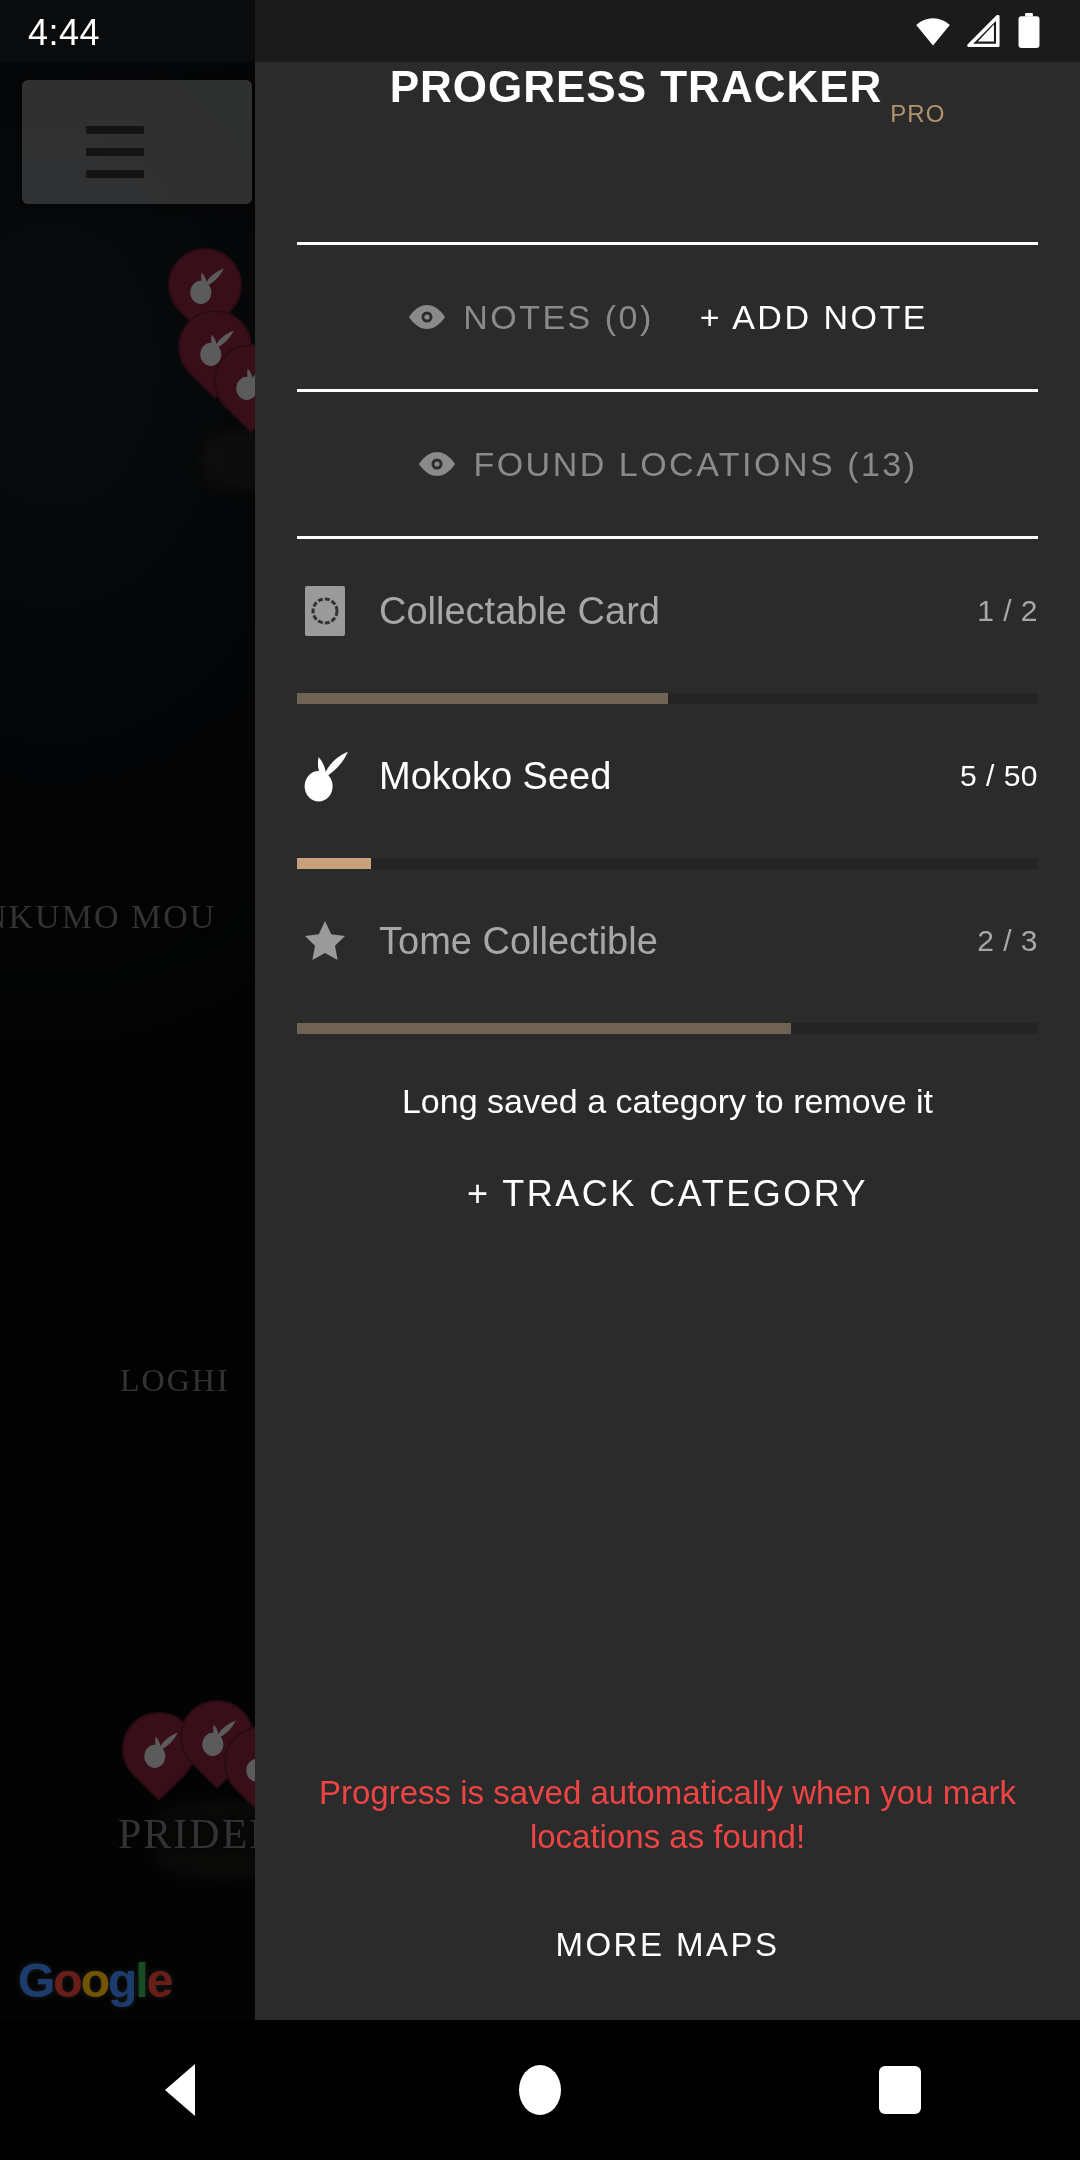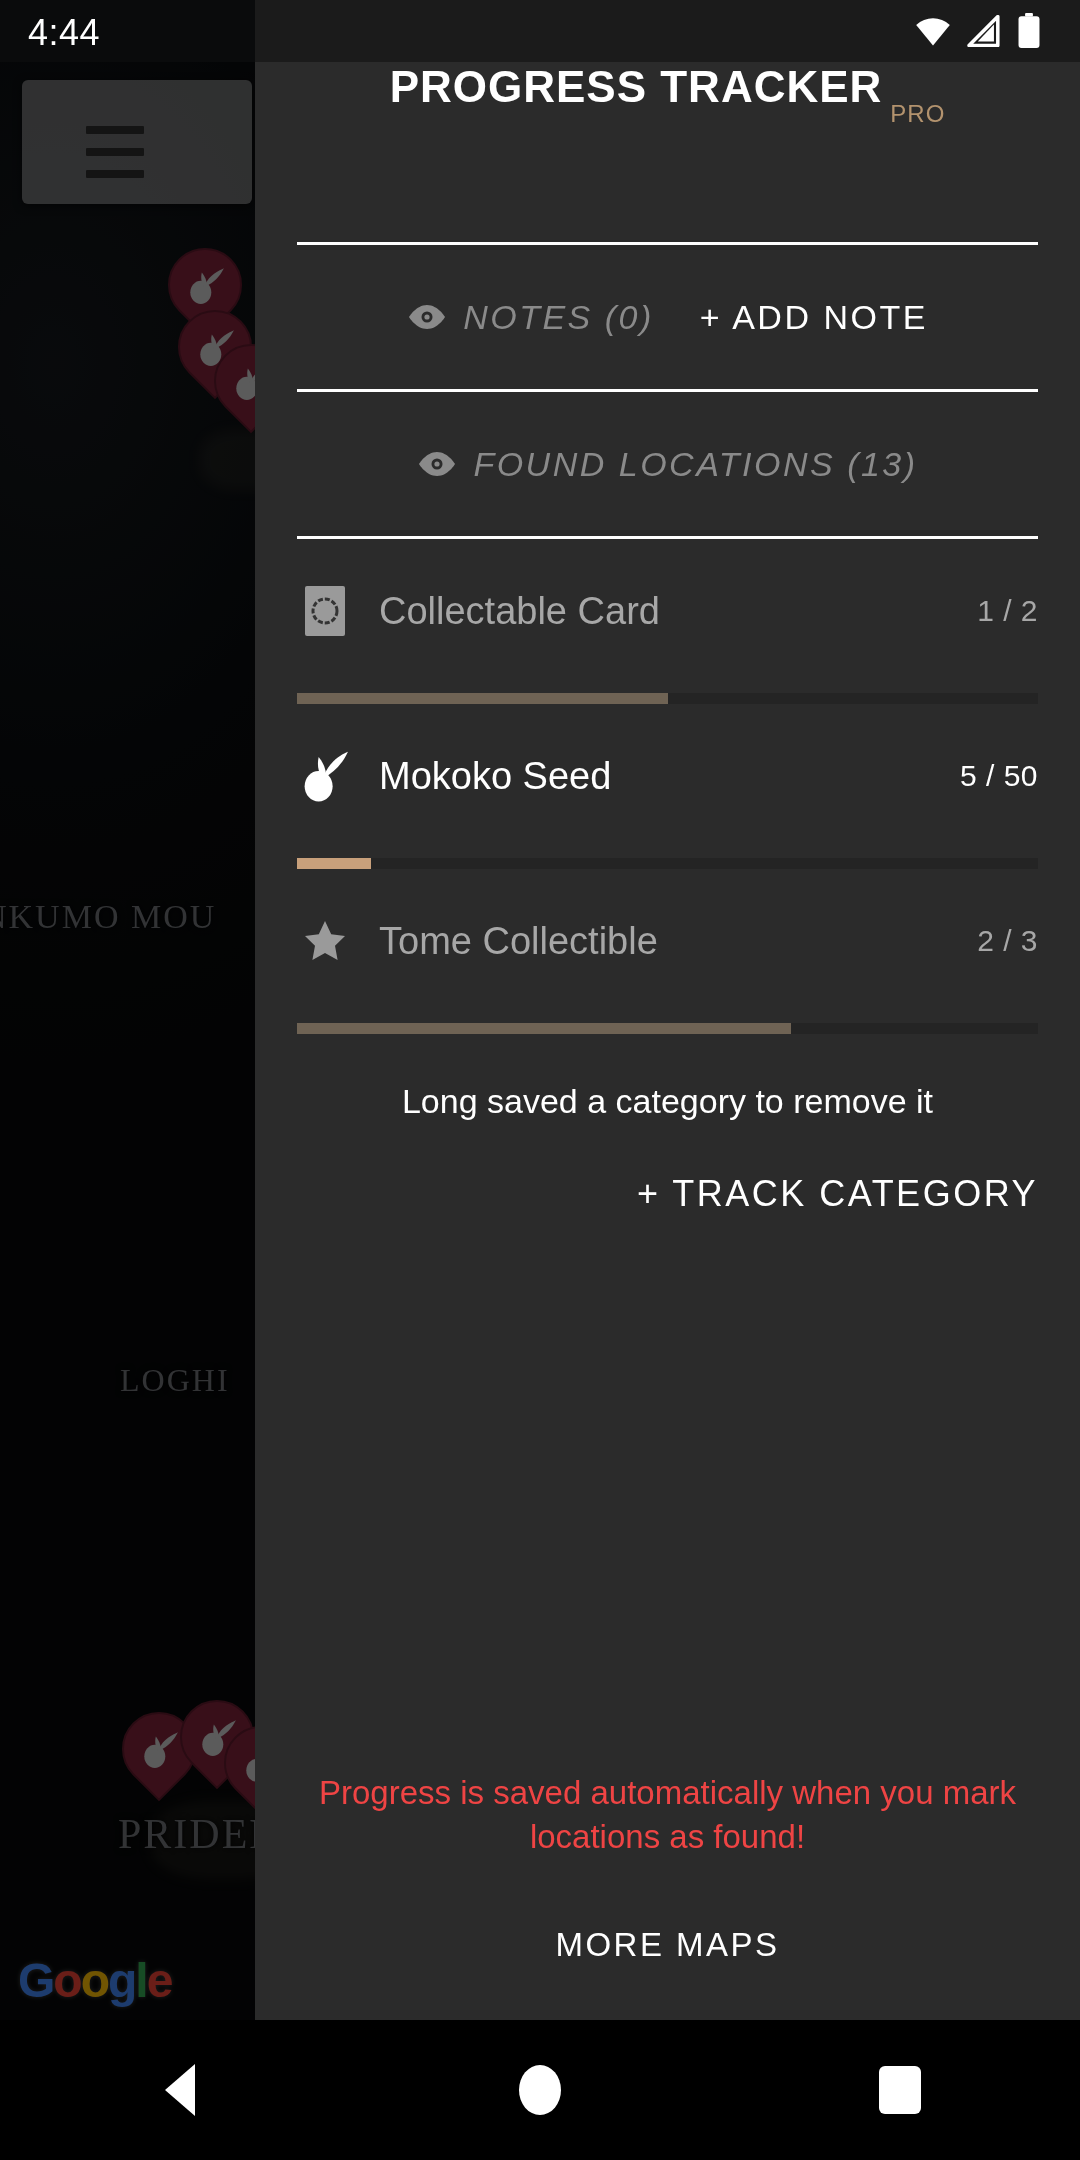--- a/index.html
+++ b/index.html
@@ -183,21 +183,20 @@
   }
   .row-notes { gap:46px; }
 
   .eye-group { display:flex; align-items:center; gap:16px; }
   .eye-icon { display:block; }
   .muted-label {
     color:#8a8a8a;
     font-size:34px;
     font-weight:400;
     letter-spacing:2.5px;
-    font-style:italic;
   }
   .action-label {
     color:#ffffff;
     font-size:34px;
     font-weight:500;
     letter-spacing:2.5px;
   }
 
   
   .category {
@@ -243,21 +242,21 @@
   
   #hint-longpress {
     margin-top:48px;
     text-align:center;
     color:#ffffff;
     font-size:34px;
     font-weight:400;
   }
   #track-category-button {
     margin-top:52px;
-    text-align:right;
+    text-align:center;
     color:#ffffff;
     font-size:36px;
     font-weight:500;
     letter-spacing:2.5px;
   }
 
   
   #footer {
     position:absolute;
     left:42px; right:42px;

